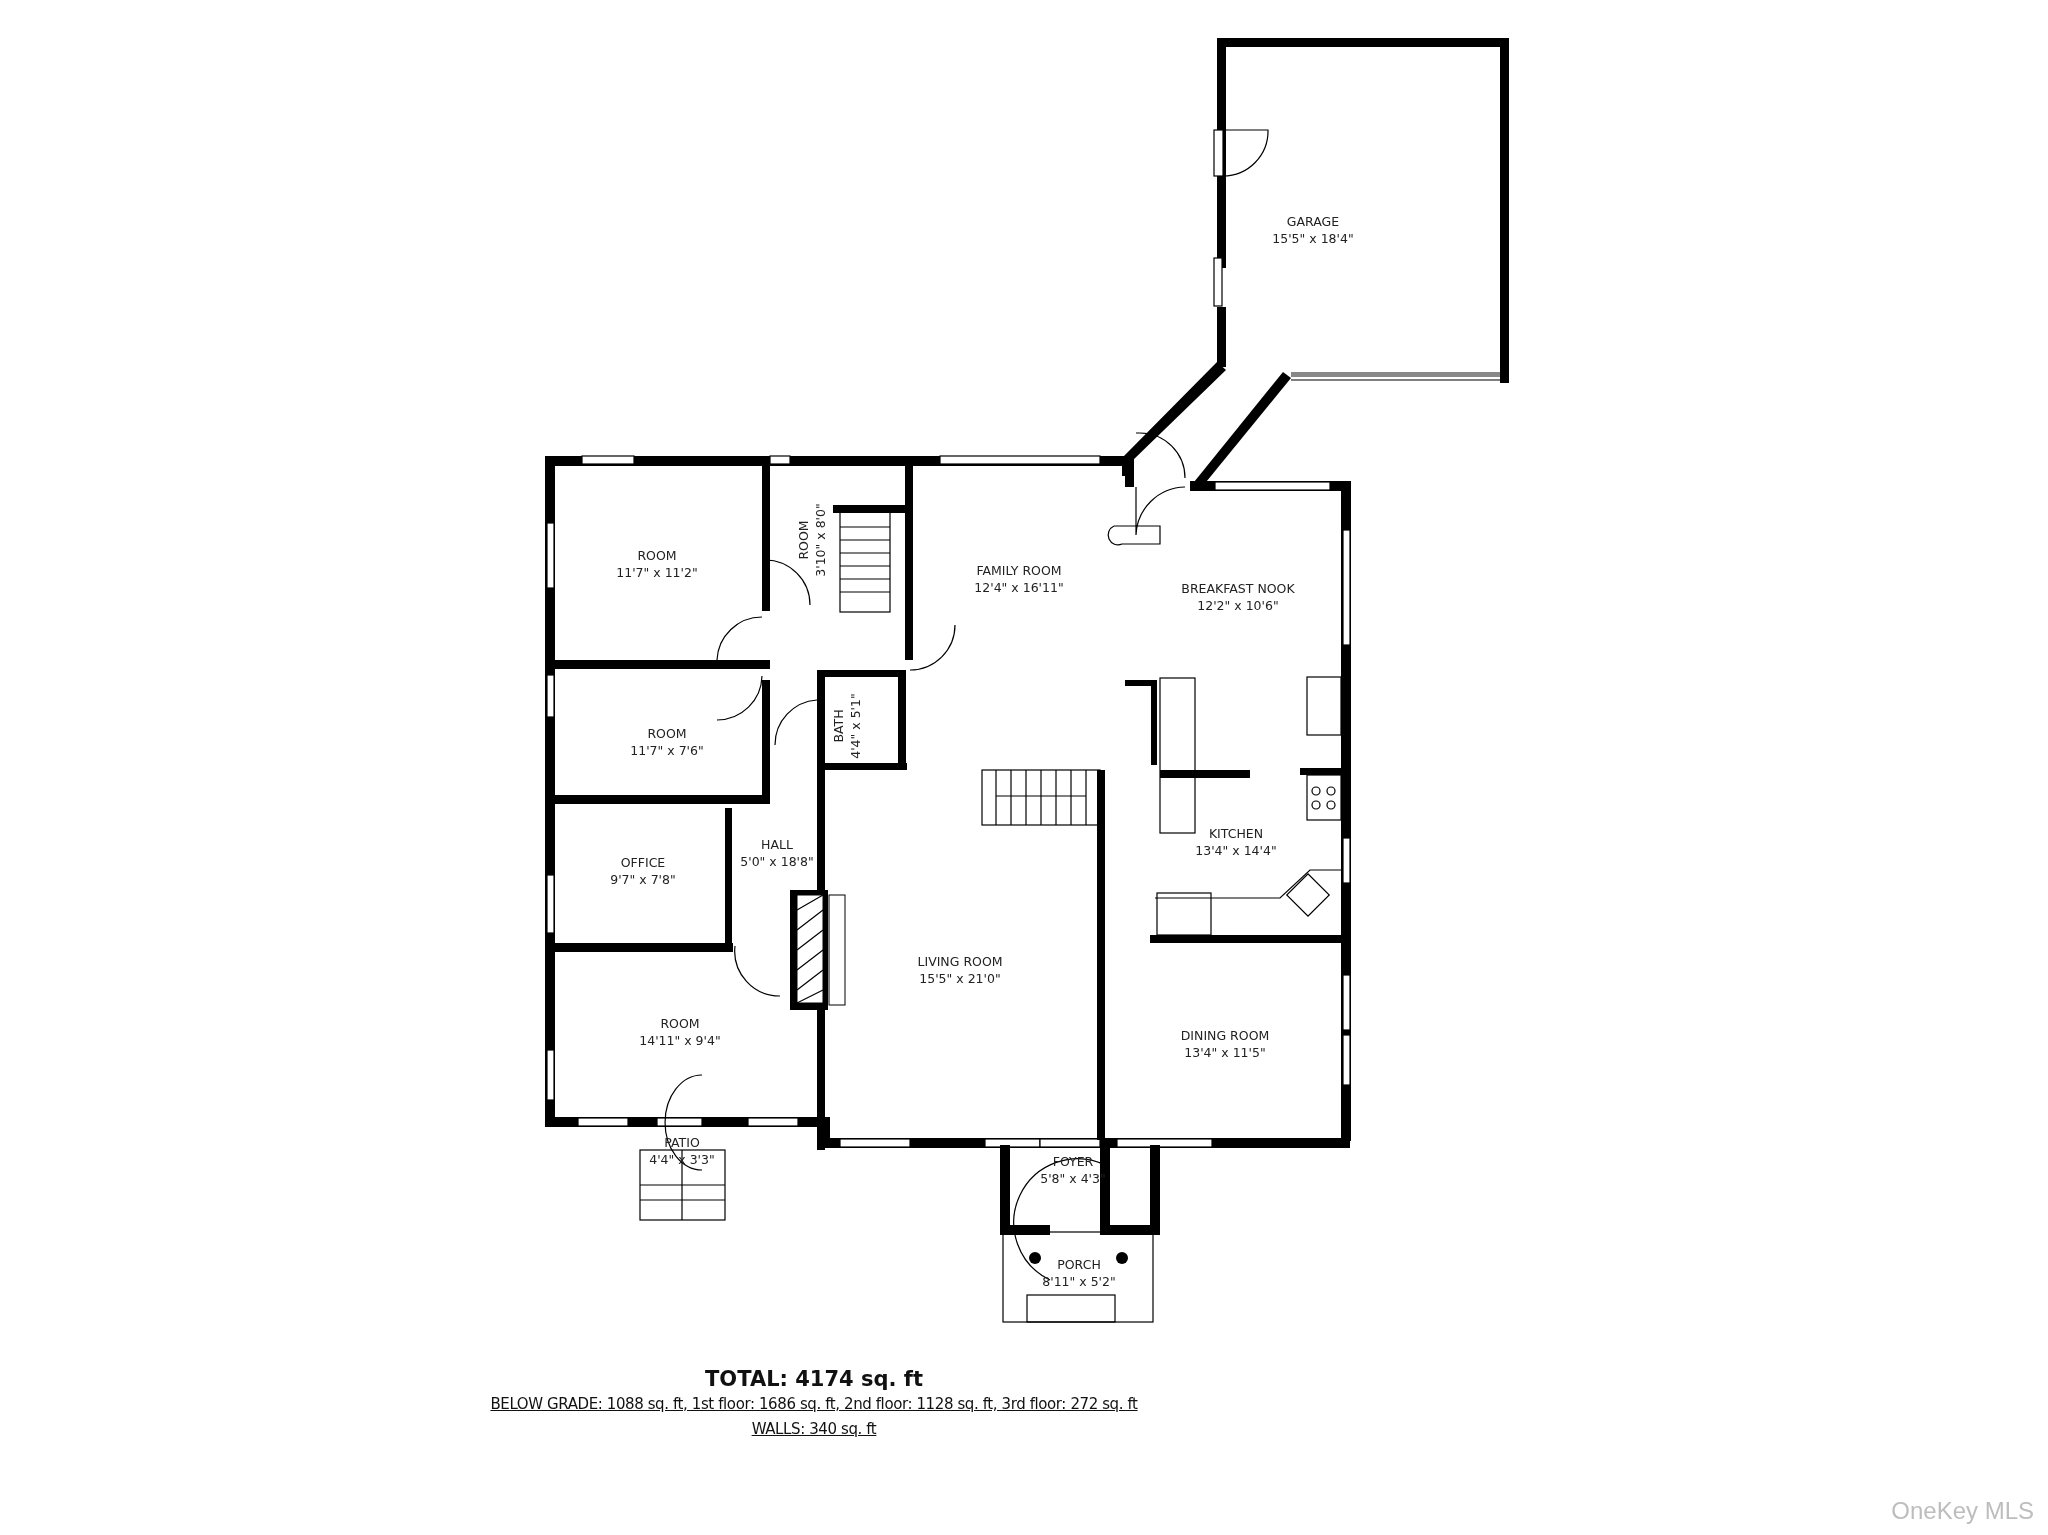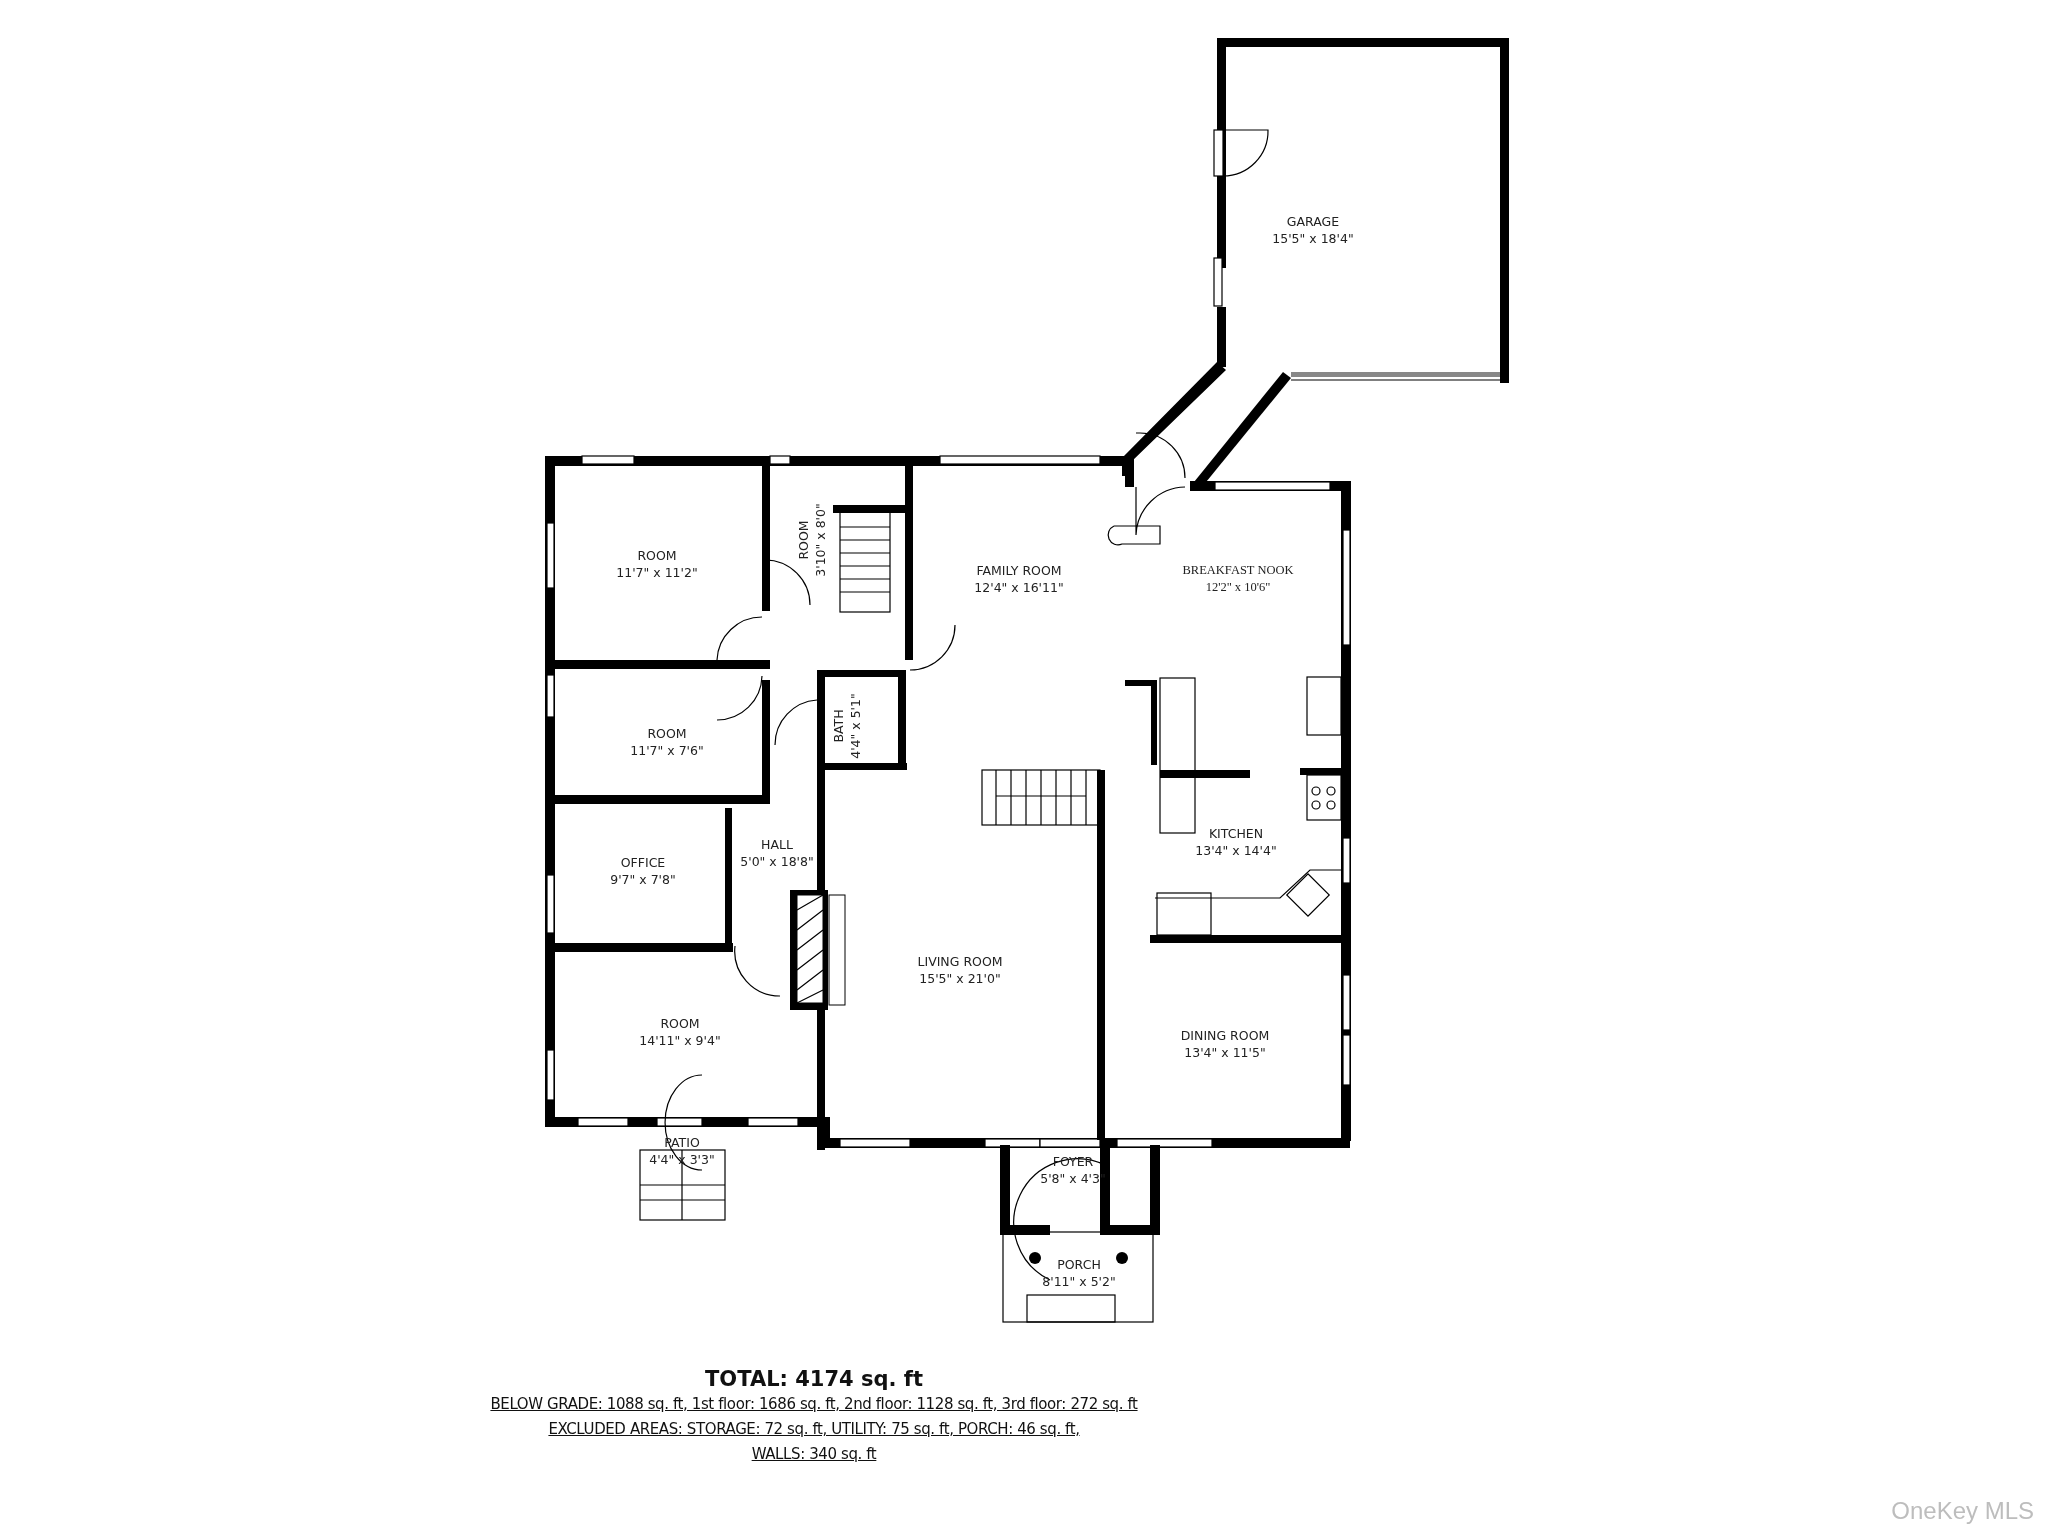--- a/index.html
+++ b/index.html
@@ -153,21 +153,21 @@
   <div>11'7" x 11'2"</div>
 </div>
 <div class="room-label vert" style="left:812px; top:540px;">
   <div>ROOM</div>
   <div>3'10" x 8'0"</div>
 </div>
 <div class="room-label" style="left:1019px; top:579px;">
   <div>FAMILY ROOM</div>
   <div>12'4" x 16'11"</div>
 </div>
-<div class="room-label" style="left:1238px; top:579px;font-family:Liberation Serif, serif;">
+<div class="room-label" style="left:1238px; top:597px;">
   <div>BREAKFAST NOOK</div>
   <div>12'2" x 10'6"</div>
 </div>
 <div class="room-label" style="left:667px; top:742px;">
   <div>ROOM</div>
   <div>11'7" x 7'6"</div>
 </div>
 <div class="room-label vert" style="left:847px; top:726px;">
   <div>BATH</div>
   <div>4'4" x 5'1"</div>
@@ -205,17 +205,16 @@
   <div>5'8" x 4'3"</div>
 </div>
 <div class="room-label" style="left:1079px; top:1273px;">
   <div>PORCH</div>
   <div>8'11" x 5'2"</div>
 </div>
 
 <div class="summary">
   <div class="total">TOTAL: 4174 sq. ft</div>
   <div class="line">BELOW GRADE: 1088 sq. ft, 1st floor: 1686 sq. ft, 2nd floor: 1128 sq. ft, 3rd floor: 272 sq. ft</div>
-  <div class="line">EXCLUDED AREAS: STORAGE: 72 sq. ft, UTILITY: 75 sq. ft, PORCH: 46 sq. ft,</div>
   <div class="line">WALLS: 340 sq. ft</div>
 </div>
 
 <div class="watermark">OneKey MLS</div>
 
 </body></html>

